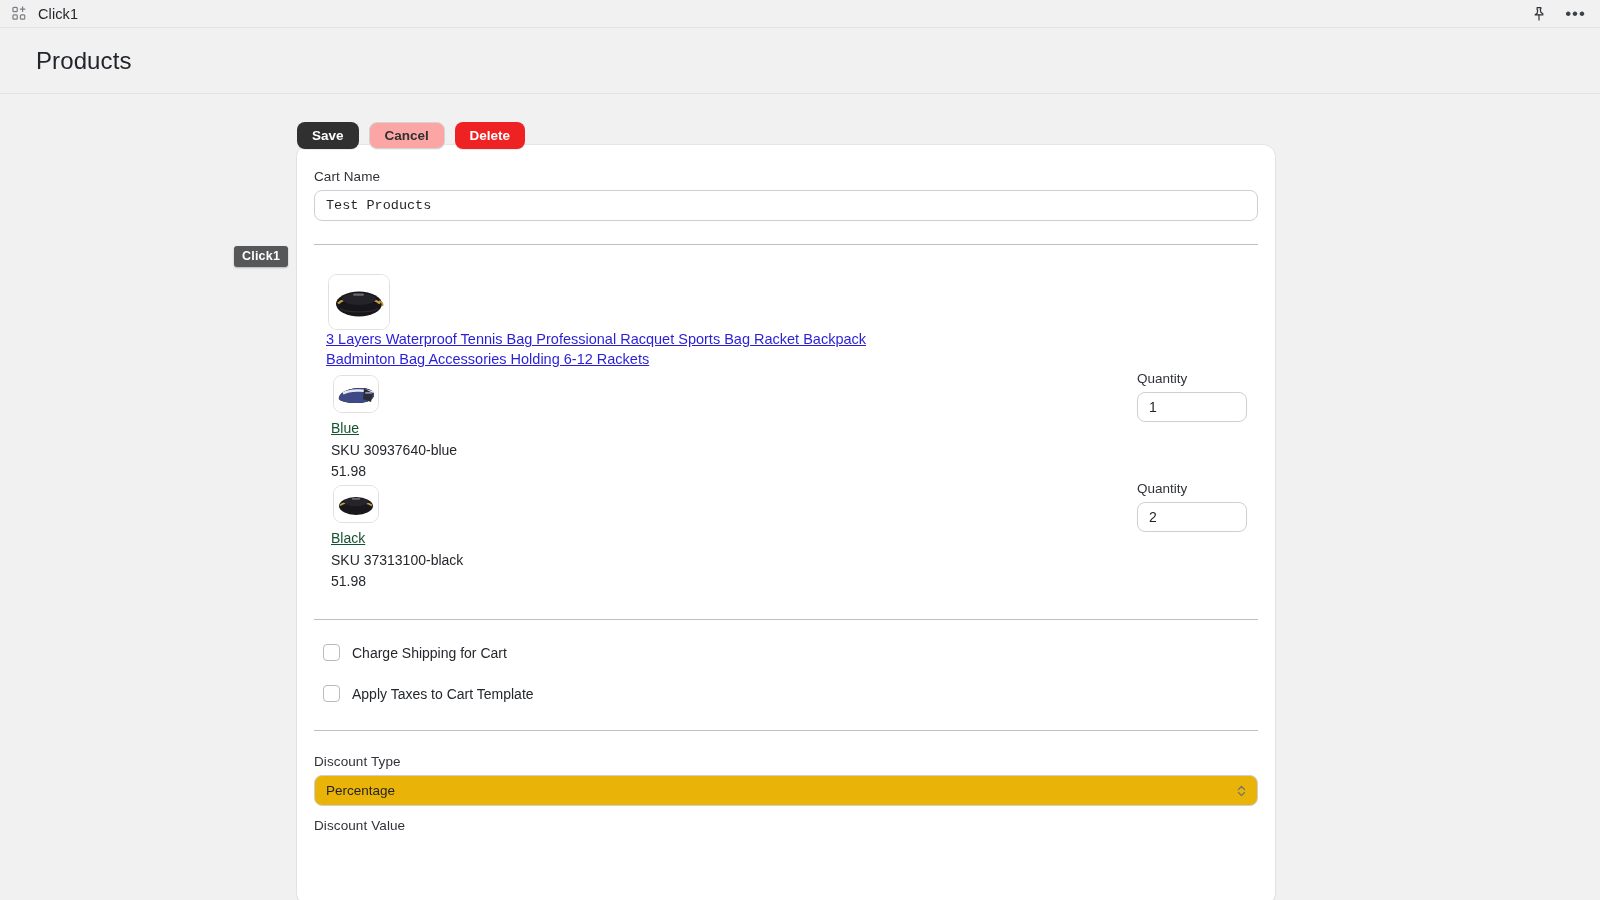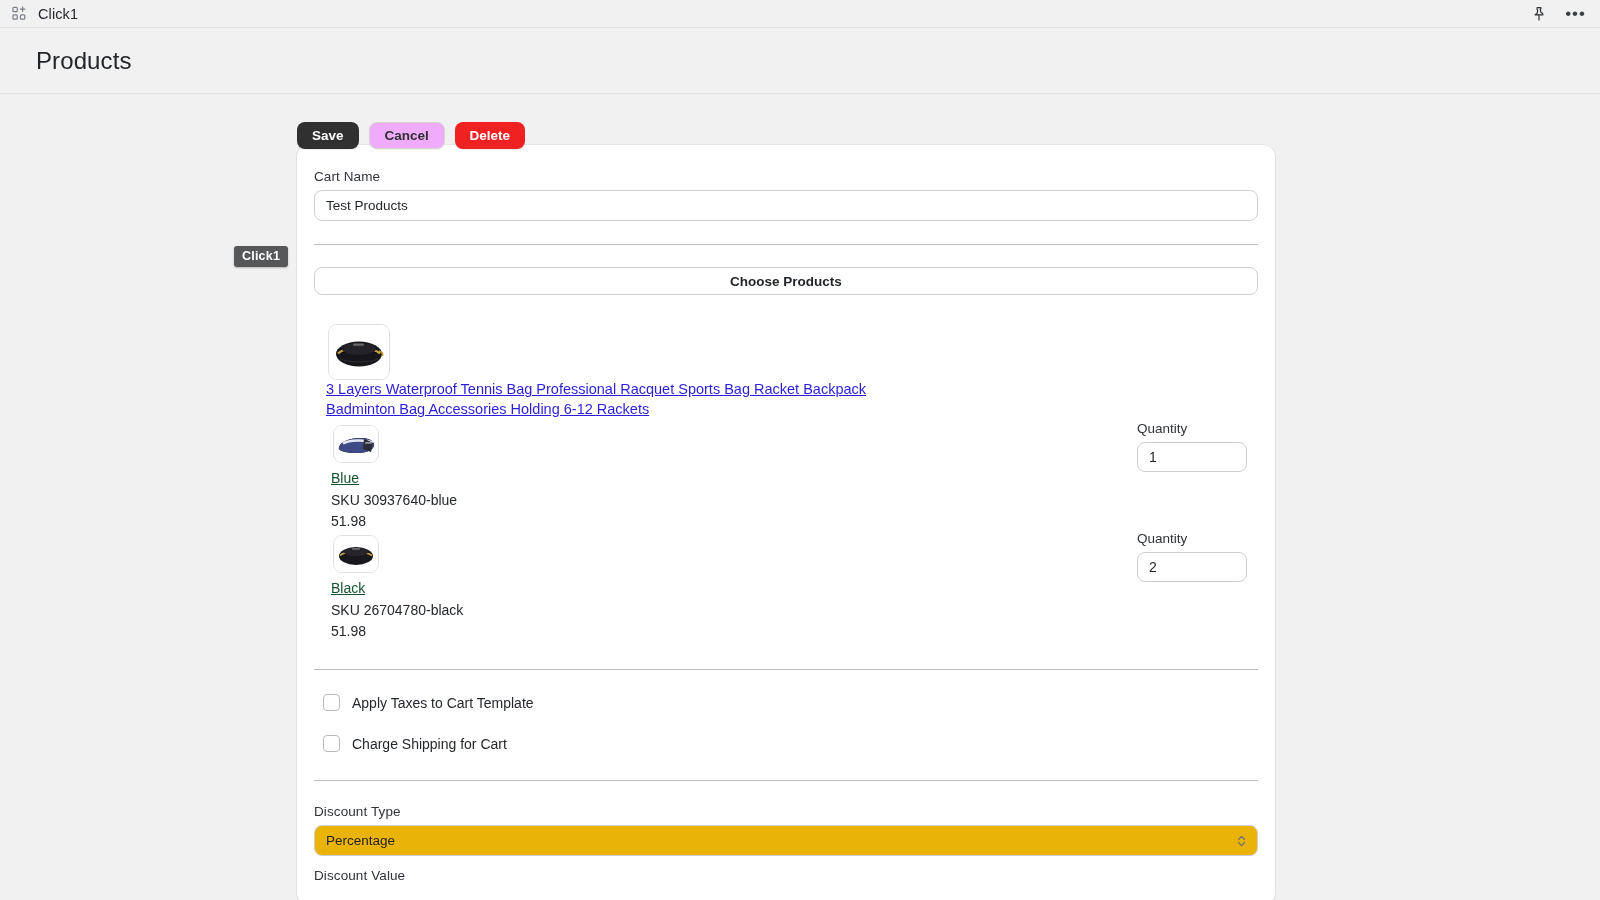--- a/index.html
+++ b/index.html
@@ -69,21 +69,21 @@
   .btn {
     font-family: "Liberation Sans", sans-serif;
     font-size: 13.5px; font-weight: 700;
     border-radius: 8px; border: 1px solid transparent;
     padding: 0 14px; height: 27px;
     display: flex; align-items: center; justify-content: center;
     cursor: pointer; white-space: nowrap;
   }
   .btn-save { background: #303030; color: #fff; min-width: 56px;
     box-shadow: 0 1px 0 rgba(0,0,0,.08); }
-  .btn-cancel { background: #f0abfc; color: #303030; border-color: #d4d4d4;
+  .btn-cancel { background: #fca5a5; color: #303030; border-color: #d4d4d4;
     min-width: 76px; box-shadow: 0 1px 0 rgba(0,0,0,.05); }
   .btn-delete { background: #ee2222; color: #fff; min-width: 68px;
     box-shadow: 0 1px 0 rgba(0,0,0,.08); }
 
   
   .click-badge {
     position: absolute; top: 151px; left: 234px;
     background: #555759; color: #ffffff;
     font-size: 12.5px; font-weight: 700;
     padding: 3px 8px 4px; border-radius: 3px;
@@ -103,21 +103,21 @@
   .card-inner { padding: 24px 17px 0 17px; position: relative; }
 
   .field-label {
     font-size: 13.5px; color: #30333a; margin-bottom: 6px;
     letter-spacing: .1px;
   }
   .text-input {
     width: 944px; height: 31px;
     border: 1px solid #cdcfd2; border-radius: 8px;
     background: #fff; font-size: 13.5px; color: #1f2226;
-    padding: 0 11px; font-family: Liberation Sans, sans-serif;
+    padding: 0 11px; font-family: Liberation Mono, monospace;
     outline: none;
   }
   .divider {
     height: 1px; background: #bdbfc2; width: 944px;
     margin: 23px 0 0 0;
   }
   .choose-btn {
     width: 944px; height: 28px; margin-top: 22px;
     background: #ffffff; border: 1px solid #cdcfd2; border-radius: 8px;
     font-size: 13.5px; font-weight: 700; color: #1f2226;
@@ -233,21 +233,20 @@
   <div class="card">
     <div class="card-inner">
 
       
       <div class="field-label">Cart Name</div>
       <input class="text-input" type="text" value="Test Products" style="">
 
       <div class="divider"></div>
 
       
-      <div class="choose-btn">Choose Products</div>
 
       
       <div class="product-block">
 
         <span class="thumb thumb-lg">
           <svg width="60" height="54" viewBox="0 0 60 54" aria-hidden="true">
             <rect width="60" height="54" fill="#ffffff"></rect>
             <ellipse cx="30" cy="29" rx="23" ry="12.5" fill="#17161a"></ellipse>
             <path d="M8 27.5c6-7 36-7 44 0" stroke="#c9a martial" stroke-width="0"></path>
             <path d="M9 28.5c5.5-6.5 36-6.5 42 0" stroke="#c7a23e" stroke-width="2.2" fill="none"></path>
@@ -284,39 +283,39 @@
           <span class="thumb thumb-sm">
             <svg width="44" height="36" viewBox="0 0 44 36" aria-hidden="true">
               <rect width="44" height="36" fill="#ffffff"></rect>
               <ellipse cx="22" cy="20" rx="17" ry="9" fill="#18171b"></ellipse>
               <path d="M6 19.5c4-4.5 26-4.5 32 0" stroke="#c2a04a" stroke-width="1.7" fill="none"></path>
               <ellipse cx="22" cy="16" rx="12" ry="4.2" fill="#26242a"></ellipse>
               <rect x="18" y="12" width="8" height="1.8" rx=".9" fill="#6a6a6a"></rect>
             </svg>
           </span>
           <a class="variant-link">Black</a>
-          <div class="variant-sku">SKU 26704780-black</div>
+          <div class="variant-sku">SKU 37313100-black</div>
           <div class="variant-price">51.98</div>
           <div class="qty-box" style="top:-4px;">
             <div class="qty-label">Quantity</div>
             <input class="qty-input" type="text" value="2" style="">
           </div>
         </div>
       </div>
 
       <div class="divider2"></div>
 
       
       <div class="check-row">
         <span class="check-box"></span>
-        <span class="check-label">Apply Taxes to Cart Template</span>
+        <span class="check-label">Charge Shipping for Cart</span>
       </div>
       <div class="check-row">
         <span class="check-box"></span>
-        <span class="check-label">Charge Shipping for Cart</span>
+        <span class="check-label">Apply Taxes to Cart Template</span>
       </div>
 
       <div class="divider3"></div>
 
       
       <div class="section-gap">
         <div class="field-label">Discount Type</div>
         <div class="select-wrap">
           <div class="select-box">
             <span>Percentage</span>

